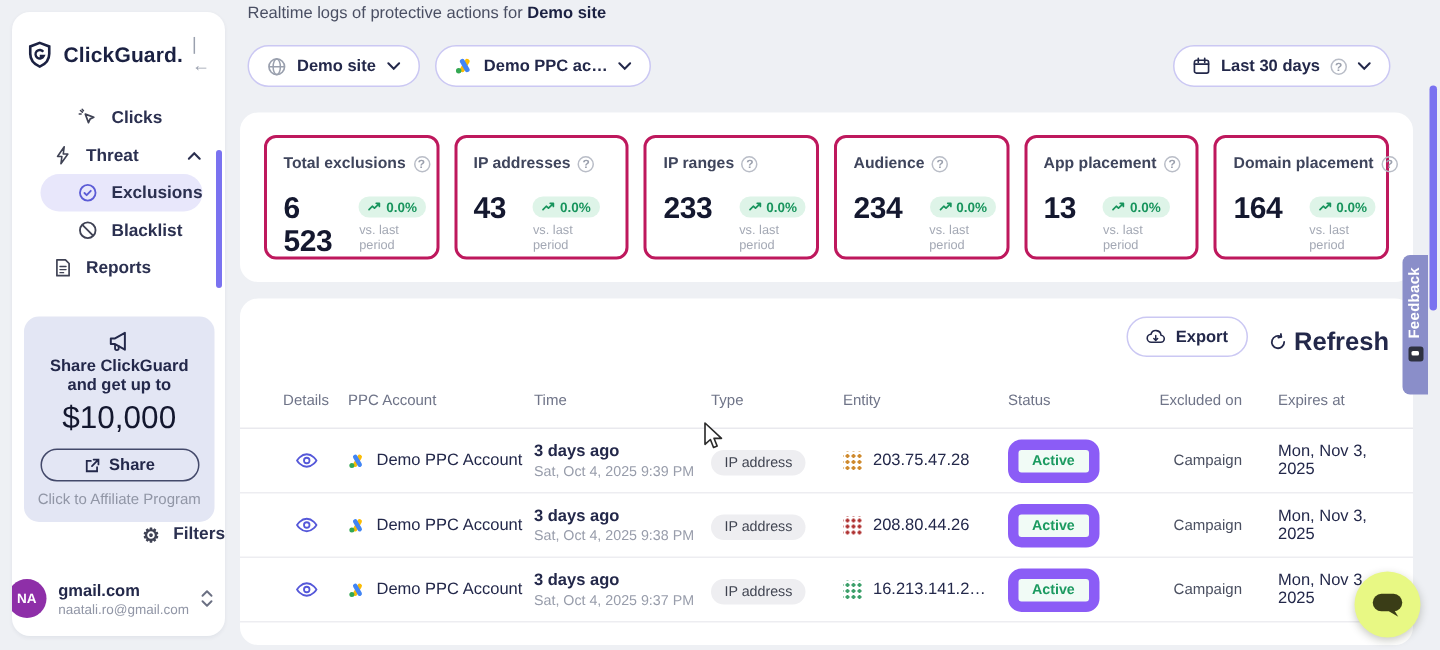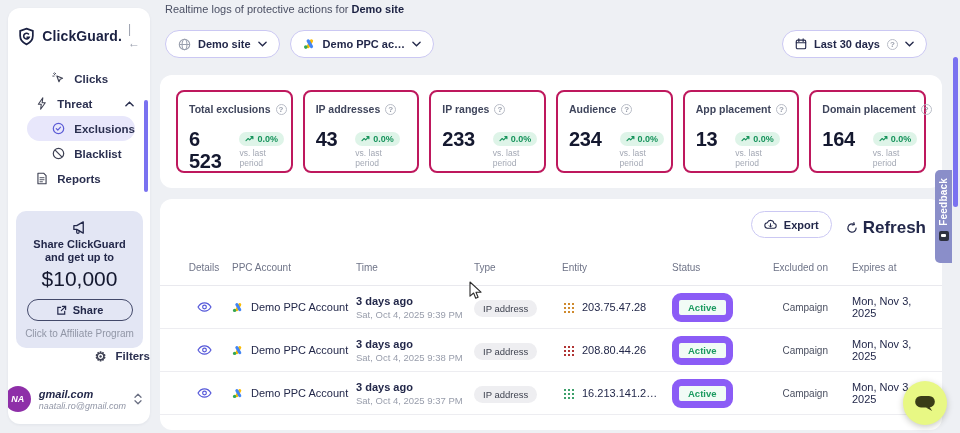--- a/index.html
+++ b/index.html
@@ -46,21 +46,21 @@
   .share-btn {
     margin:8px auto 0; width:106px; height:22px; border:1px solid #43496a; border-radius:12px;
     background:transparent; display:flex; align-items:center; justify-content:center; gap:6px;
     font-size:11px; font-weight:600; color:#23284a; cursor:pointer;
   }
   .promo-foot { margin-top:7px; font-size:10px; color:#9196a6; }
 
   .settings-row { margin-top:auto; display:flex; align-items:center; gap:9px; padding-left:21px; height:25px;
     font-size:11.5px; font-weight:600; color:#2b3050; cursor:pointer; }
   .side-divider { margin:12px 14px 0; border-top:1px solid #ececf0; }
-  .user-row { margin:9px 8px 12px 12px; display:flex; align-items:center; gap:8px; cursor:pointer;font-style:italic; }
+  .user-row { margin:9px 8px 12px 12px; display:flex; align-items:center; gap:8px; cursor:pointer; }
   .avatar { width:26px; height:26px; border-radius:50%; background:#8e2fa8; color:#fff;
     font-size:9px; font-weight:700; display:flex; align-items:center; justify-content:center; }
   .user-name { font-size:11px; font-weight:700; color:#23284a; }
   .user-email { font-size:9px; color:#9196a6; margin-top:1px; }
   .updown { margin-left:auto; color:#6b7083; }
 
   
   .subtitle { position:absolute; left:165px; top:3px; font-size:11px; color:#4a4f63; }
   .subtitle b { color:#1b2142; font-weight:700; }
   .pill {

